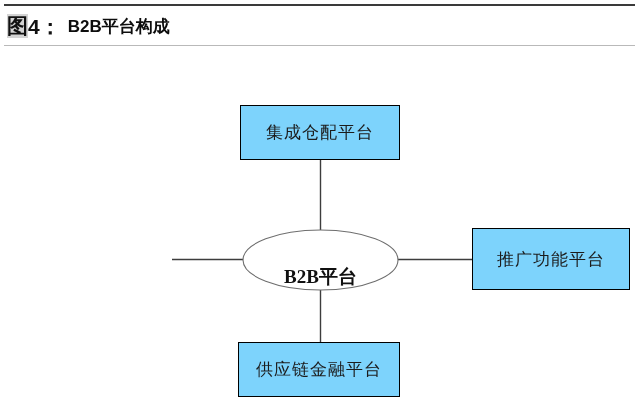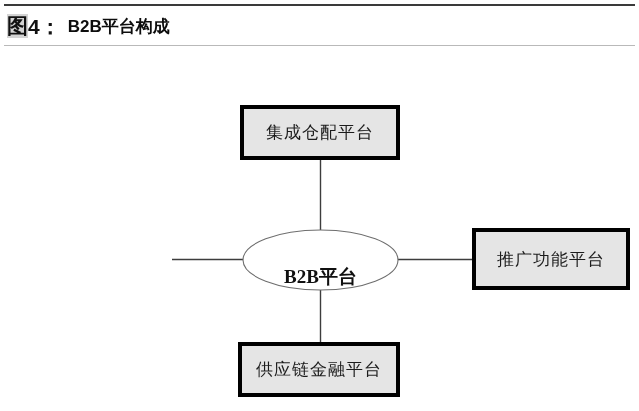--- a/index.html
+++ b/index.html
@@ -91,22 +91,22 @@
     position: absolute;
     left: 0;
     top: 0;
     width: 639px;
     height: 363px;
   }
 
   .node-box {
     position: absolute;
     box-sizing: border-box;
-    border: 4px solid #000000;
-    background: #e5e5e5;
+    border: 1px solid #000000;
+    background: #7dd3fc;
     display: flex;
     align-items: center;
     justify-content: center;
   }
   .node-label {
     font-family: "Liberation Serif", serif;
     font-size: 17px;
     color: #1c1c1c;
     letter-spacing: 1px;
     white-space: nowrap;

